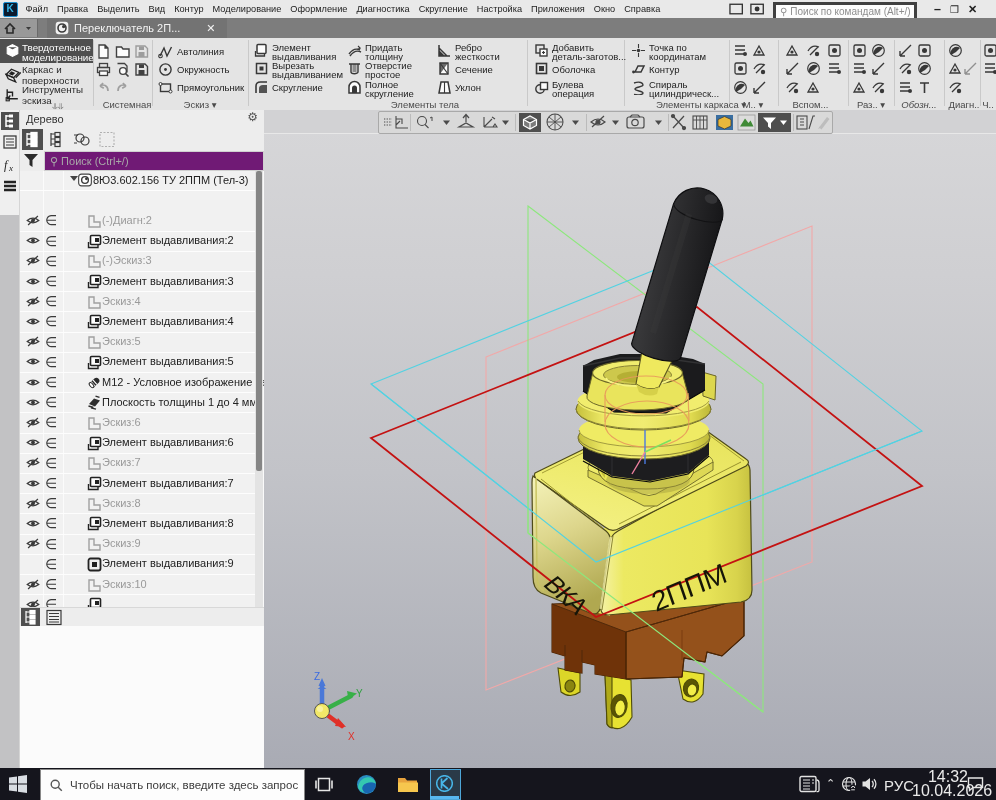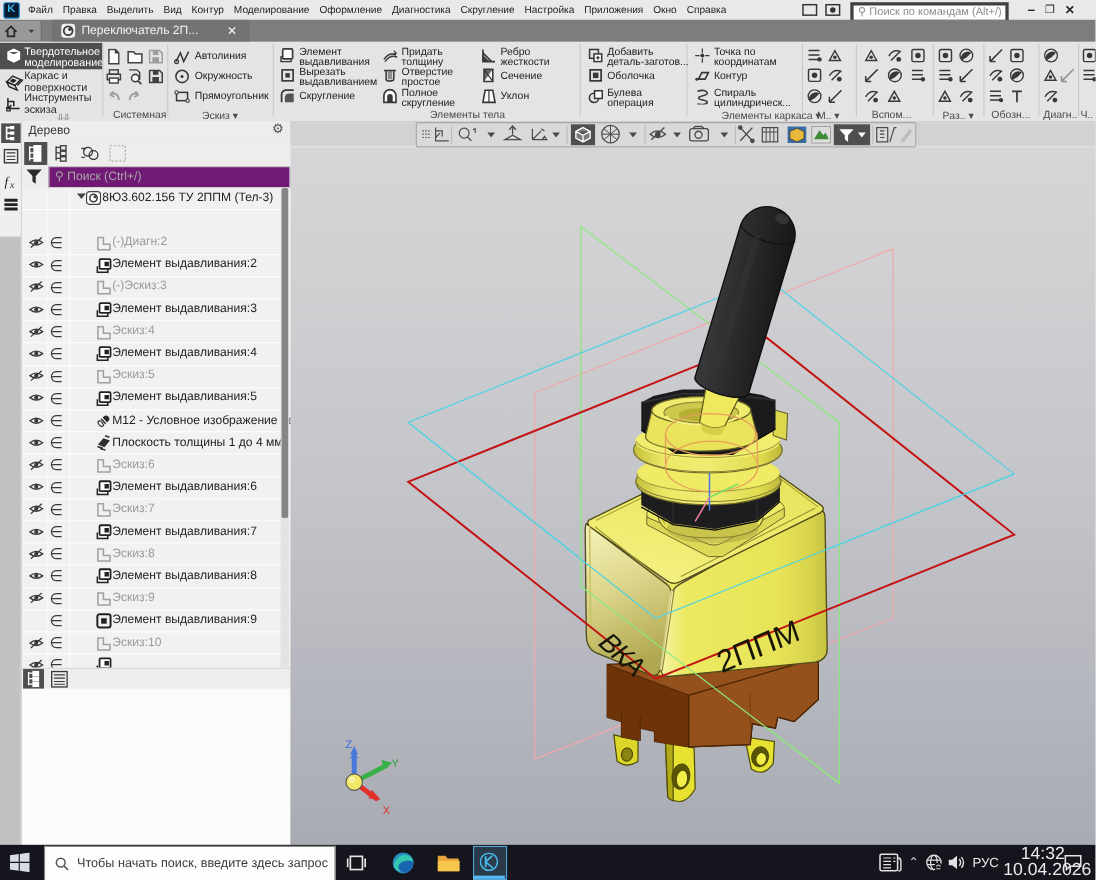--- a/index.html
+++ b/index.html
@@ -275,21 +275,21 @@
     <div class="vsep" style="left:944px;"></div>
   <div class="vsep" style="left:980px;"></div>
 
   <div class="rlbl" style="left:98px;width:58px;">Системная</div>
   <div class="rlbl" style="left:172px;width:56px;">Эскиз ▾</div>
   <div class="rlbl" style="left:385px;width:80px;">Элементы тела</div>
   <div class="rlbl" style="left:625px;width:100px;margin-left:26px;">Элементы каркаса ▾</div>
   <div class="rlbl" style="left:733px;width:40px;">М.. ▾</div>
   <div class="rlbl" style="left:783px;width:55px;">Вспом...</div>
   <div class="rlbl" style="left:850px;width:42px;">Раз.. ▾</div>
-  <div class="rlbl" style="left:895px;width:48px;">Обозн...</div>
+  <div class="rlbl" style="left:895px;width:48px;font-style:italic;">Обозн...</div>
   <div class="rlbl" style="left:946px;width:36px;">Диагн..</div>
   <div class="rlbl" style="left:980px;width:16px;">Ч..</div>
 
   <svg class="ric" style="left:96px;top:6px">
       <use href="#i-doc"></use>
     </svg>
   <svg class="ric" style="left:115px;top:6px">
       <use href="#i-folder"></use>
     </svg>
   <svg class="ric" style="left:134px;top:6px;opacity:.4">
@@ -1069,17 +1069,17 @@
   <circle cx="8" cy="8" r="6.5" fill="none" stroke="#e2e2e2" stroke-width="1.2"></circle>
   <ellipse cx="8" cy="8" rx="3" ry="6.5" fill="none" stroke="#e2e2e2" stroke-width="1.1"></ellipse>
   <path d="M2 6 h12 M2 10 h12" stroke="#e2e2e2" stroke-width="1.1"></path>
   <circle cx="12" cy="12" r="3.6" fill="#15151d"></circle>
     <path d="M10.5 12 a1.6 1.6 0 1 1 3.2 0 M10.2 13.8 l3.6 0" stroke="#e2e2e2" stroke-width="1" fill="none"></path>
 </svg>
 <svg class="abs" style="left:861px;top:776px" width="17" height="16" viewBox="0 0 17 16">
   <path d="M1.5 5.5 h3 L9 2 v12 L4.5 10.5 h-3 z" fill="#e2e2e2"></path>
   <path d="M11 5 a4.2 4.2 0 0 1 0 6 M13 3.2 a7 7 0 0 1 0 9.6" stroke="#e2e2e2" stroke-width="1.3" fill="none"></path>
 </svg>
-<div class="abs" style="left:884px;top:777px;color:#e8e8e8;font-size:12px;">РУС</div>
+<div class="abs" style="left:884px;top:777px;color:#e8e8e8;font-size:15px;">РУС</div>
 <div class="abs" style="left:912px;top:770px;width:56px;height:28px;color:#eaeaea;font-size:16px;text-align:right;line-height:14px;">14:32<br>10.04.2026</div>
 <svg class="abs" style="left:967px;top:776px" width="17" height="16" viewBox="0 0 17 16">
   <path d="M1.5 2 H15.5 V11.5 H6 L2.5 14.5 V11.5 H1.5 z" fill="none" stroke="#e6e6e6" stroke-width="1.4"></path>
 </svg>
 
 </body></html>

